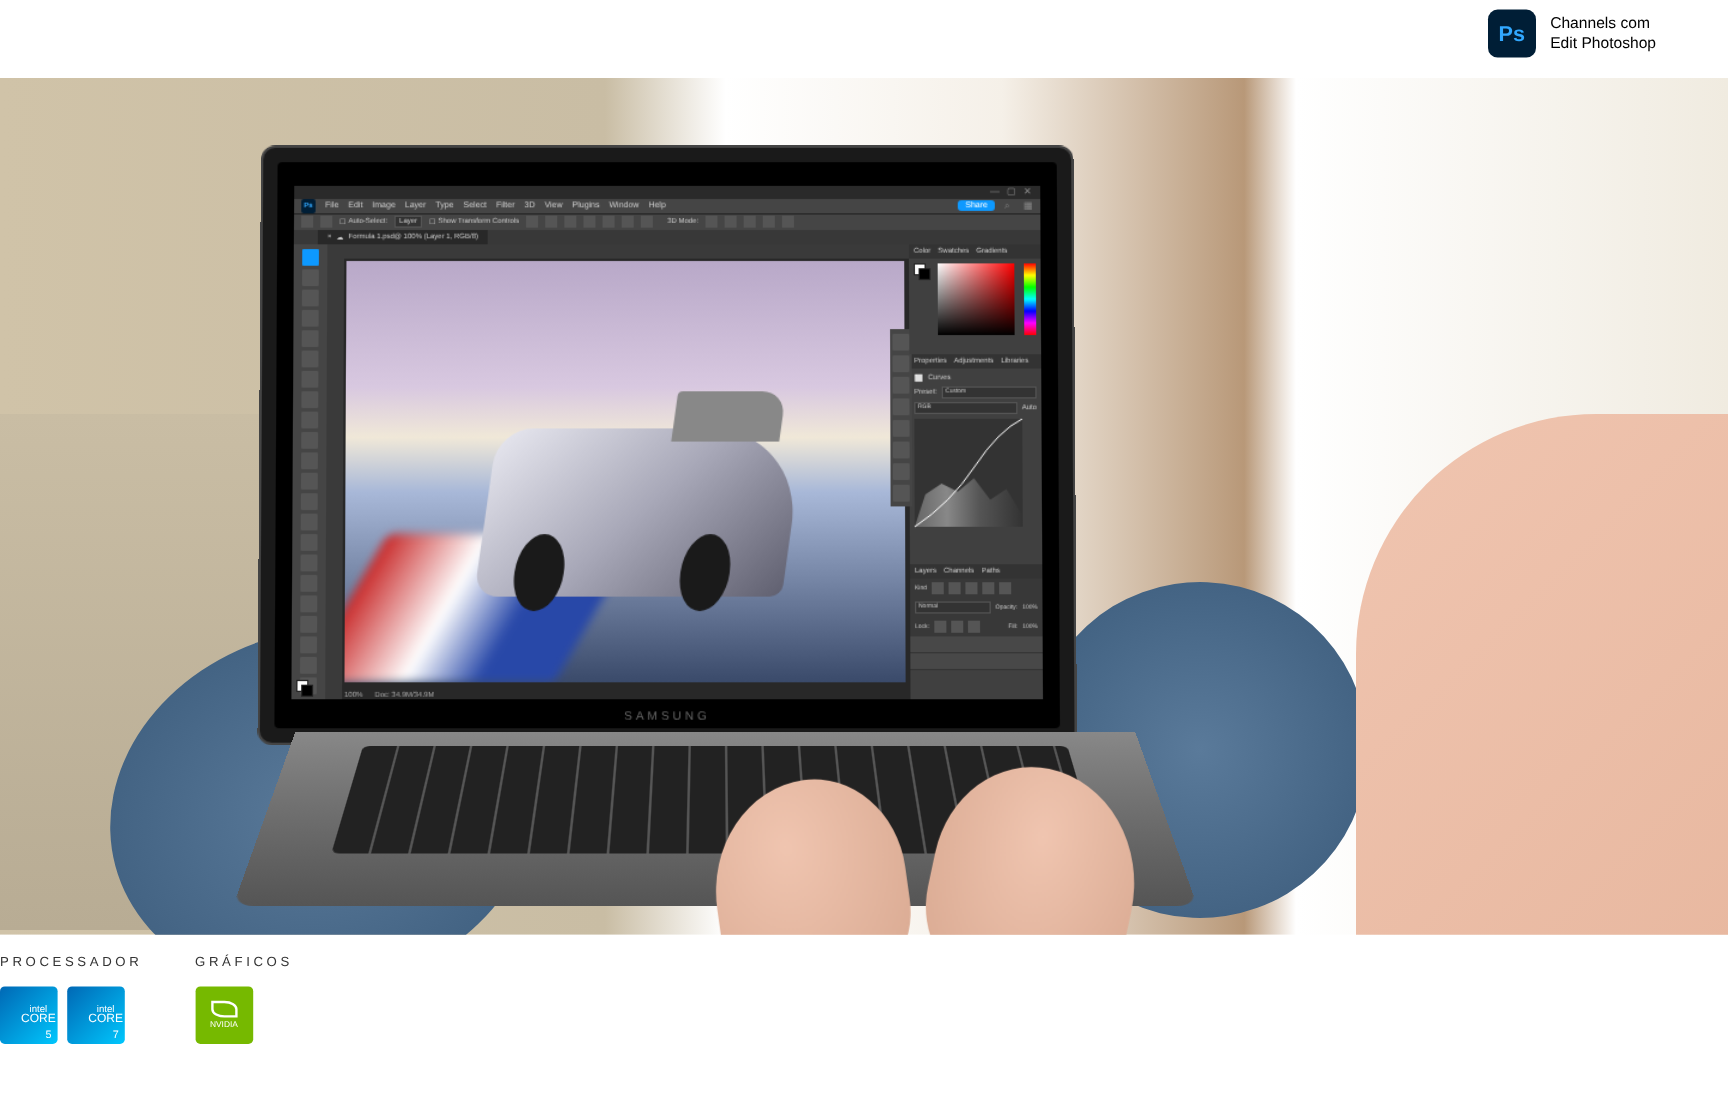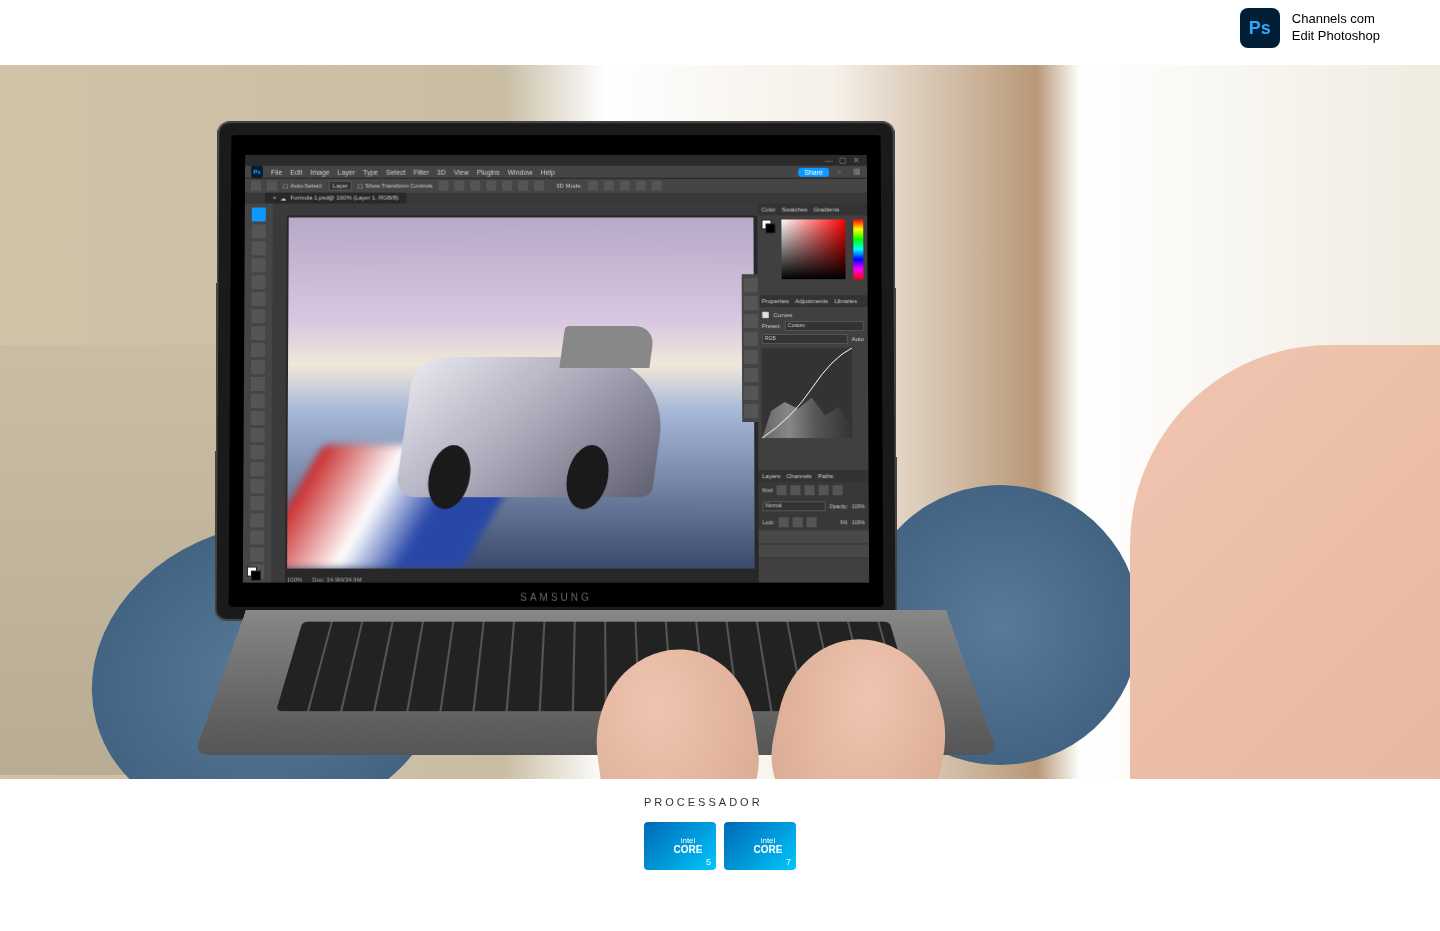--- a/index.html
+++ b/index.html
@@ -71,26 +71,26 @@
     .prop-input { flex: 1; background: #333; border: 1px solid #555; height: 10px; }
     .curves { width: 90px; height: 90px; background: #333; position: relative; margin-top: 4px; }
     .curve-line { position: absolute; inset: 0; }
     .histo { position: absolute; bottom: 0; left: 0; right: 0; height: 50%; background: linear-gradient(90deg,#666 0%,#888 30%,#555 60%,#333 100%); clip-path: polygon(0 100%,10% 40%,25% 20%,40% 35%,55% 10%,70% 50%,85% 30%,100% 80%,100% 100%); }
     .layers-panel { height: 100px; background: #404040; }
     .lyr-opts { height: 16px; background: #383838; display: flex; align-items: center; gap: 4px; padding: 0 4px; font-size: 5px; }
     .lyr-row { height: 14px; background: #484848; border-bottom: 1px solid #333; display: flex; align-items: center; gap: 4px; padding: 0 4px; font-size: 5px; }
     .r-dock { position: absolute; right: 108px; top: 120px; width: 18px; background: #454545; display: flex; flex-direction: column; gap: 4px; padding: 4px 2px; }
 
     
-    .specs { position: absolute; top: 796px; left: 0; right: 0; display: flex; justify-content: center; gap: 44px; }
+    .specs { position: absolute; top: 796px; left: 0; right: 0; display: flex; justify-content: flex-start; gap: 44px; }
     .spec-col { display: flex; flex-direction: column; align-items: flex-start; }
     .spec-title { font-size: 11px; letter-spacing: 3px; color: #333; margin-bottom: 14px; }
     .spec-badges { display: flex; gap: 8px; }
-    .intel-badge { width: 72px; height: 48px; background: linear-gradient(135deg,#0068b5,#00c7fd); color: #fff; display: flex; flex-direction: column; align-items: center; justify-content: center; font-size: 8px; border-radius: 4px; line-height: 1; position: relative; padding-left: 16px; }
-    .intel-badge .core { font-weight: bold; font-size: 10px; }
+    .intel-badge { width: 48px; height: 48px; background: linear-gradient(135deg,#0068b5,#00c7fd); color: #fff; display: flex; flex-direction: column; align-items: center; justify-content: center; font-size: 8px; border-radius: 4px; line-height: 1; position: relative; padding-left: 16px; }
+    .intel-badge .core { font-weight: normal; font-size: 10px; }
     .intel-badge .num { position: absolute; bottom: 3px; right: 5px; font-size: 9px; }
     .nvidia-badge { width: 48px; height: 48px; background: #76b900; color: #fff; display: flex; flex-direction: column; align-items: center; justify-content: center; font-size: 7px; border-radius: 4px; gap: 3px; }
     .nv-eye { width: 22px; height: 14px; border: 2px solid #fff; border-radius: 0 50% 0 50%; }
   </style>
 </head>
 <body>
 
 <div class="top-badge">
   <div class="ps-icon">Ps</div>
   <div class="badge-text">
@@ -312,13 +312,22 @@
         <span class="core">CORE</span>
         <span class="num">5</span>
       </div>
       <div class="intel-badge">
         <span>intel</span>
         <span class="core">CORE</span>
         <span class="num">7</span>
       </div>
     </div>
   </div>
+  <div class="spec-col">
+    <div class="spec-title">GRÁFICOS</div>
+    <div class="spec-badges">
+      <div class="nvidia-badge">
+        <div class="nv-eye"></div>
+        <span>NVIDIA</span>
+      </div>
+    </div>
+  </div>
 </div>
 
 </body></html>

